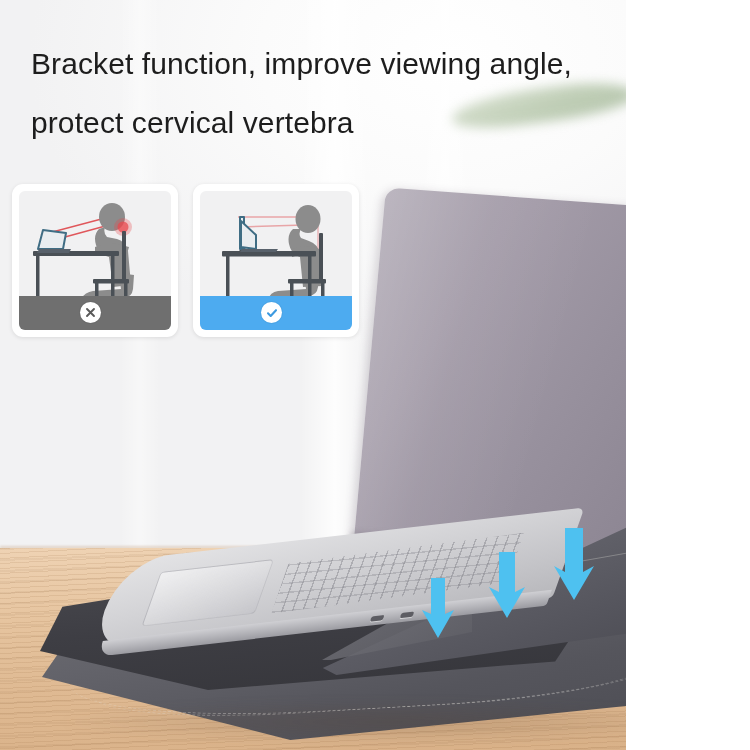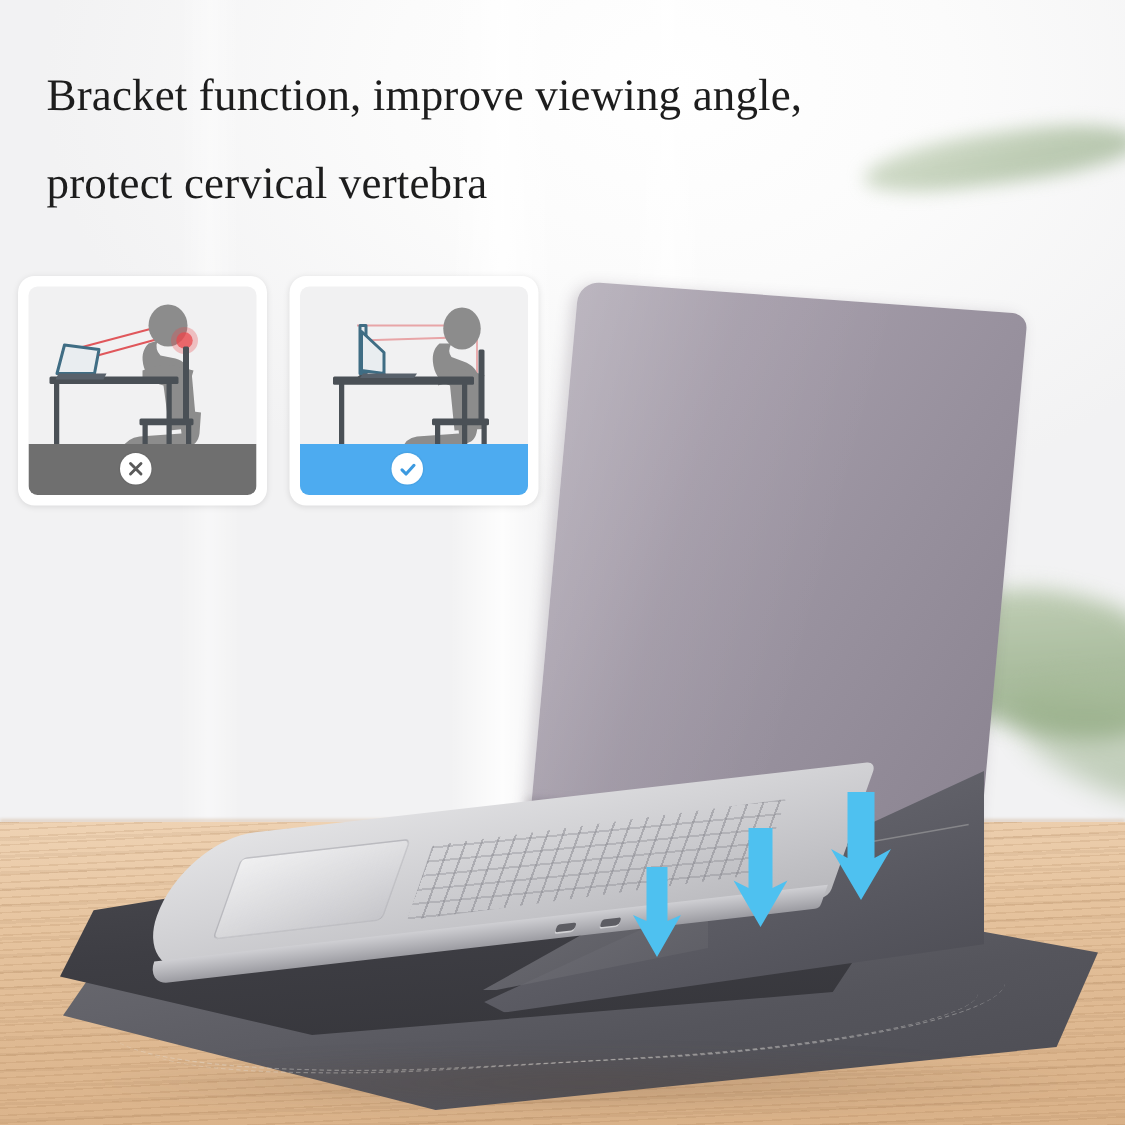--- a/index.html
+++ b/index.html
@@ -2,24 +2,24 @@
 <html><head>
 <meta charset="utf-8">
 <style>
   html, body {
     margin: 0;
     padding: 0;
     background: #ffffff;
   }
   #stage {
     position: relative;
-    width: 750px;
+    width: 626px;
     height: 750px;
     overflow: hidden;
-    font-family: Liberation Serif, serif;
+    font-family: Liberation Sans, sans-serif;
     background: #c4b5fd;
   }
 
   
   .wall {
     position: absolute;
     left: 0; top: 0; width: 750px; height: 560px;
     background:
       radial-gradient(ellipse 420px 300px at 60% 10%, #ffffff 0%, #fbfbfb 45%, #f2f2f3 100%),
       linear-gradient(180deg, #f6f6f7 0%, #fcfcfc 40%, #f4f4f5 100%);

